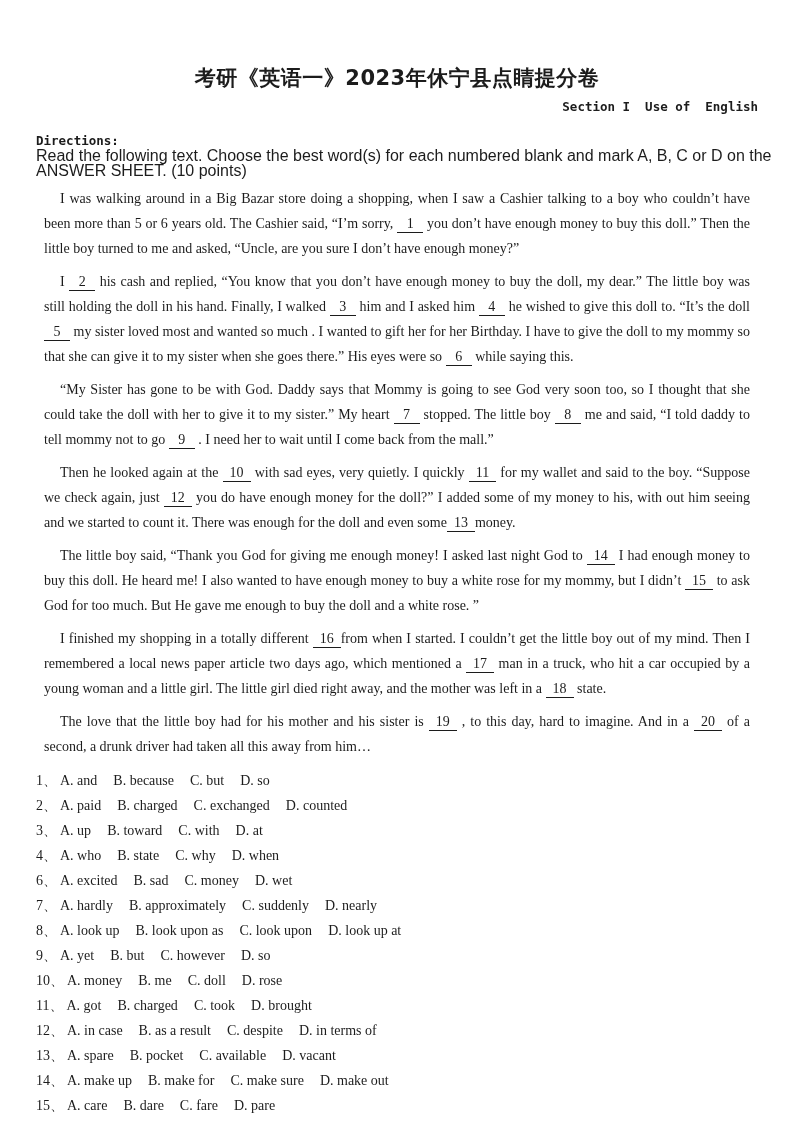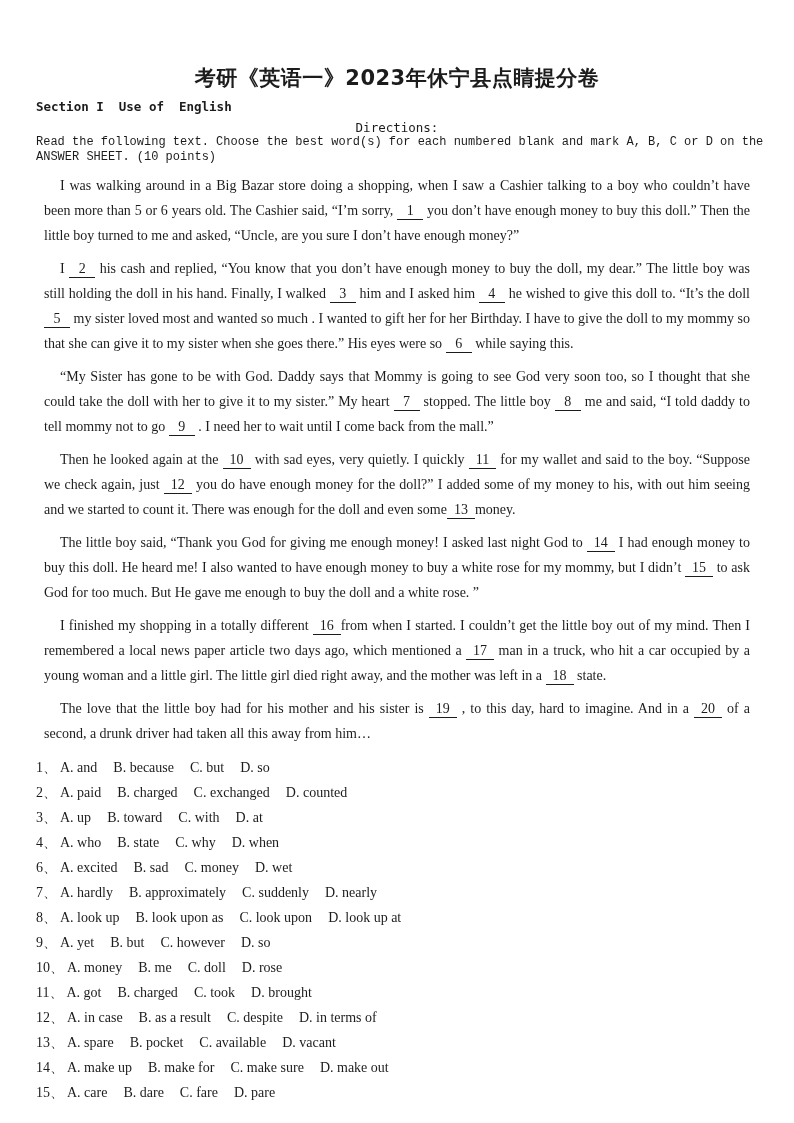--- a/index.html
+++ b/index.html
@@ -20,34 +20,33 @@
     line-height: 28px;
     text-align: center;
     letter-spacing: 0.5px;
     margin: 0 0 6px 0;
   }
   .section-heading {
     font-family: "DejaVu Sans Mono", monospace;
     font-size: 12.5px;
     font-weight: 600;
     line-height: 17px;
-    text-align: left;
+    text-align: right;
     white-space: pre;
-    margin: 0 0 5px 0;
+    margin: 0 0 18px 0;
   }
   .directions-label {
     font-family: "DejaVu Sans Mono", monospace;
-    font-weight: normal;
+    font-weight: bold;
     font-size: 12.5px;
     line-height: 15px;
-    text-align: center;
   }
   .directions .dir-line {
-    font-family: Liberation Mono, monospace;
-    font-size: 12px;
+    font-family: Liberation Sans, sans-serif;
+    font-size: 16px;
     line-height: 15px;
     white-space: nowrap;
   }
   .passage { margin-top: 3px; }
   .passage p.para {
     font-family: "Liberation Serif", "DejaVu Serif", serif;
     font-size: 14px;
     line-height: 25px;
     text-align: justify;
     text-indent: 16px;

